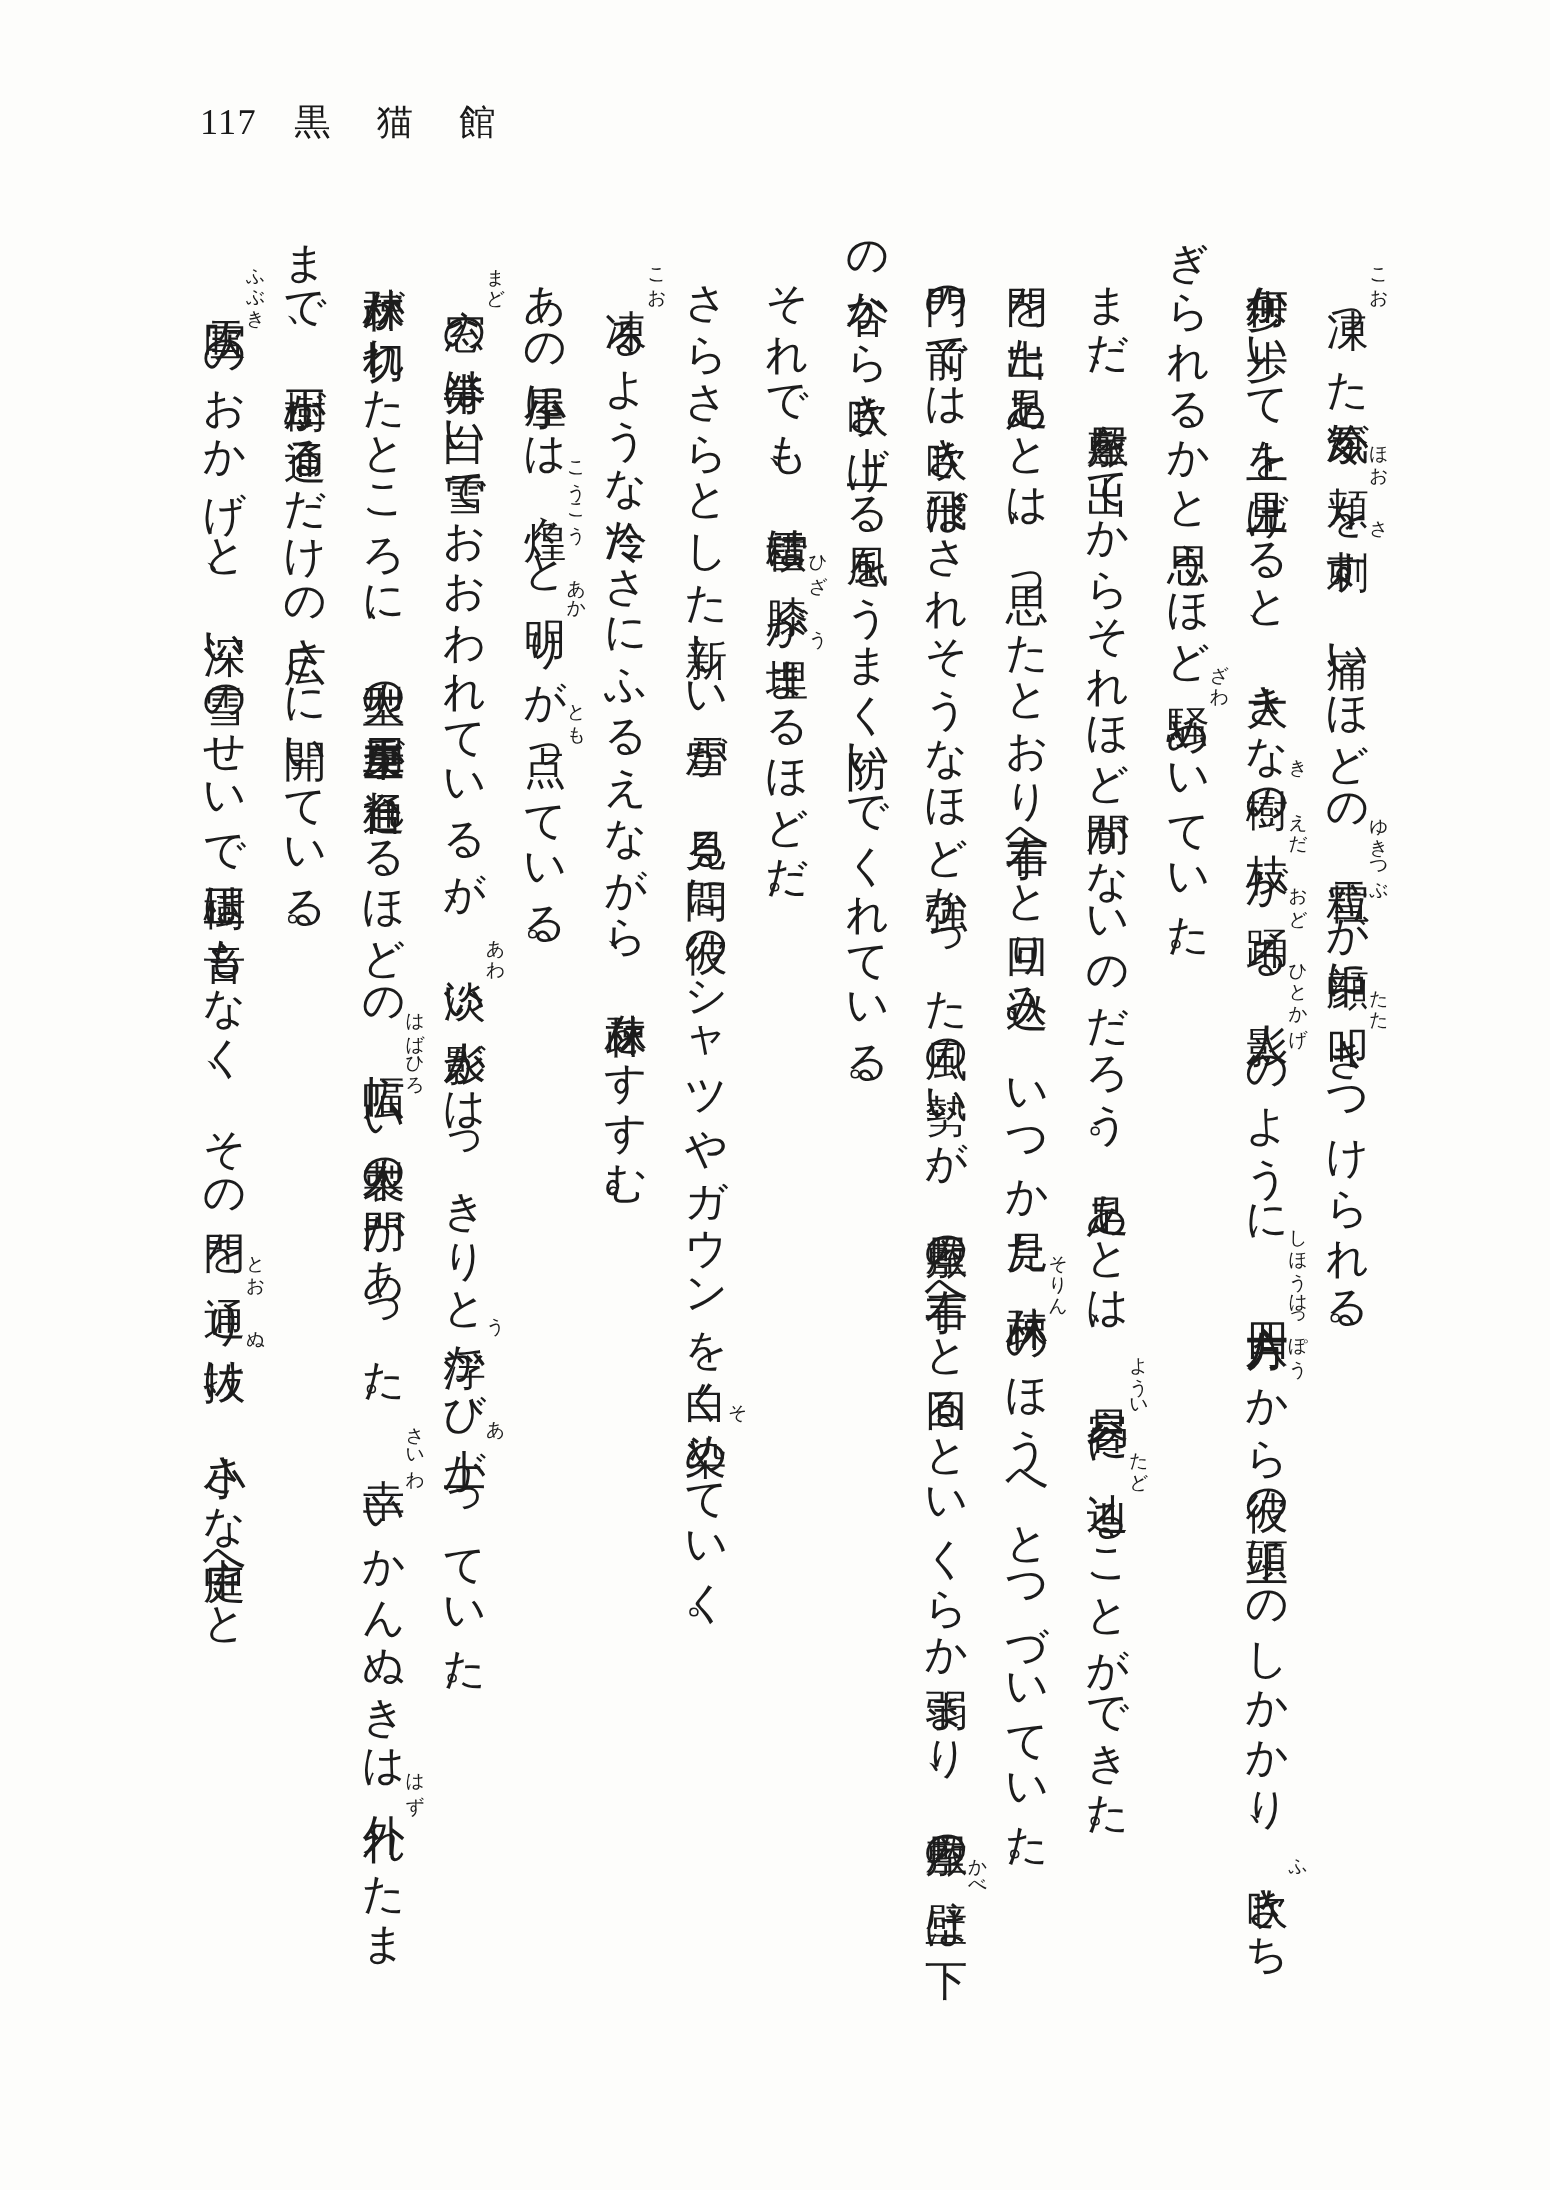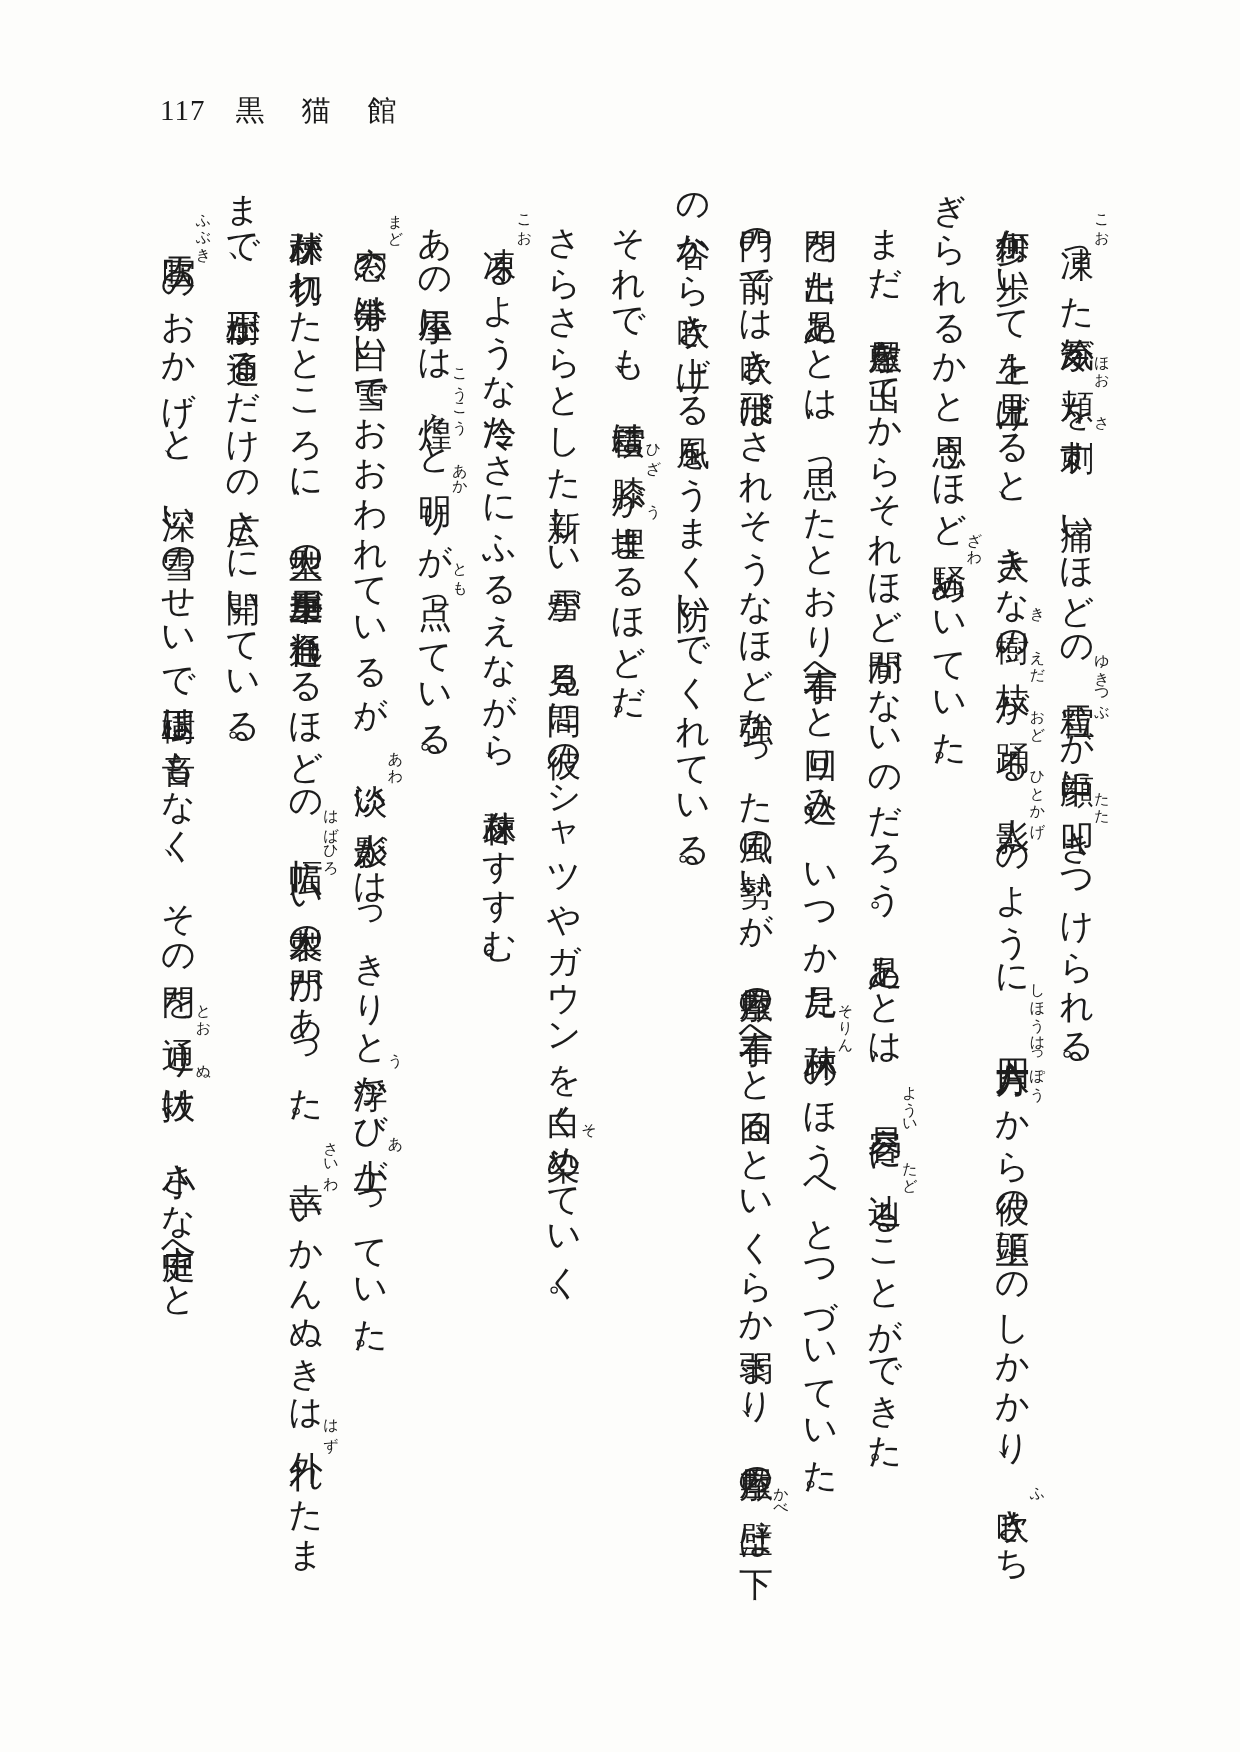--- a/index.html
+++ b/index.html
@@ -12,21 +12,21 @@
     width: 1240px;
     height: 1752px;
     background: #fdfdfb;
     overflow: hidden;
     font-family: "Liberation Serif", "DejaVu Serif", serif;
     color: #161616;
   }
   
   .running-head {
     position: absolute;
-    top: 96px;
+    top: 84px;
     left: 160px;
     font-size: 29px;
     line-height: 1;
     white-space: nowrap;
     color: #1a1a1a;
   }
   .running-head .folio {
     display: inline-block;
     margin-right: 30px;
     letter-spacing: 1px;

